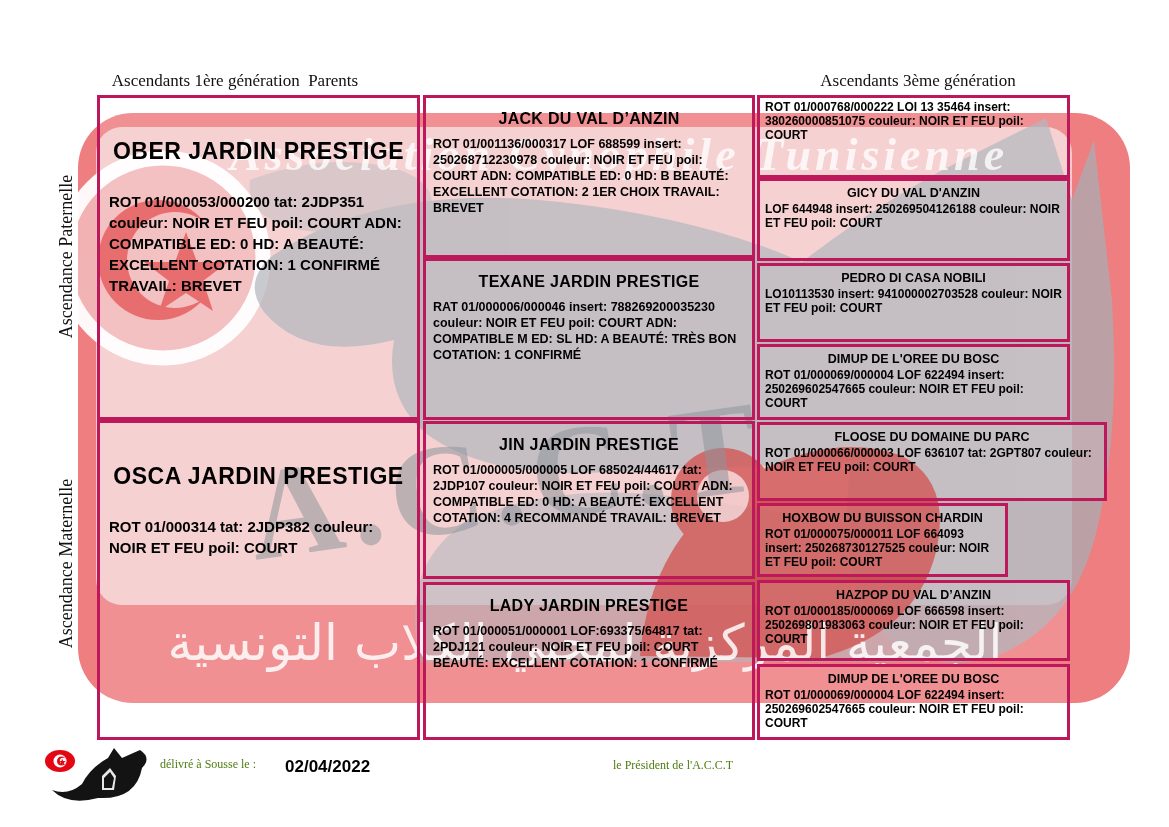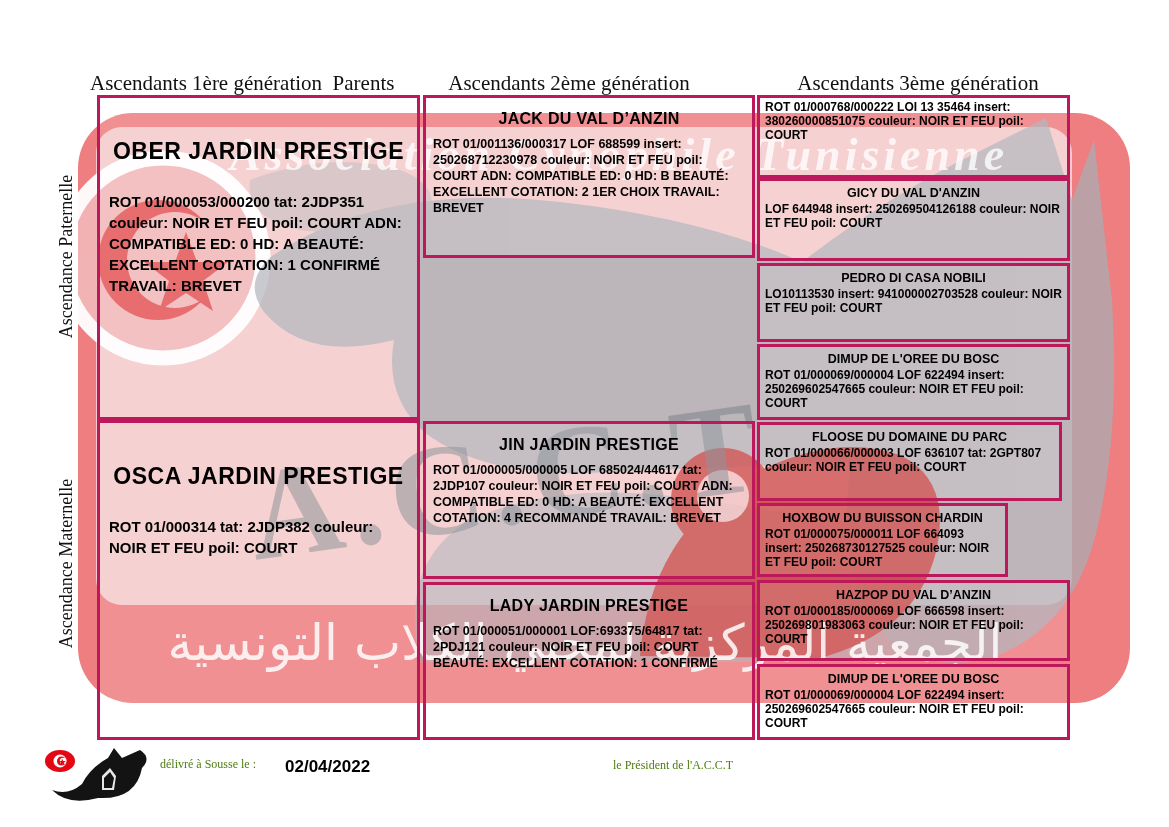--- a/index.html
+++ b/index.html
@@ -2,21 +2,21 @@
 <html><head>
 <meta charset="utf-8">
 <style>
   html,body{margin:0;padding:0;background:#ffffff;}
   #page{position:relative;width:1169px;height:827px;background:#ffffff;overflow:hidden;
         font-family:"Liberation Sans",sans-serif;}
   
   #bg-svg{position:absolute;left:0;top:0;width:1169px;height:827px;}
   
   .col-header{position:absolute;top:71px;font-family:"Liberation Serif",serif;
-              font-size:21px;color:#111;text-align:center;white-space:pre;}
+              font-size:17px;color:#111;text-align:center;white-space:pre;}
   
   .side-label{position:absolute;width:260px;text-align:center;
               font-family:"Liberation Serif",serif;font-size:18px;color:#111;
               transform:rotate(-90deg);}
   
   .box{position:absolute;border:3px solid #be185d;box-sizing:border-box;
        background:rgba(255,255,255,0.14);}
   .box-title{font-weight:bold;text-align:center;color:#000;}
   .box-details{font-weight:bold;color:#000;}
   .t1{font-size:23px;letter-spacing:.5px;margin-top:40px;}
@@ -66,38 +66,41 @@
 
       <text x="255" y="560" transform="rotate(-8 255 560)" font-family="Liberation Serif, serif" font-size="130" letter-spacing="8" fill="#7d848c" opacity="0.55" font-weight="bold">A.C.C.T</text>
 
       <text x="230" y="170" font-family="Liberation Serif, serif" font-style="italic" font-weight="bold" font-size="46" letter-spacing="4" fill="#ffffff" opacity="0.8">Association Cynophile Tunisienne</text>
 
       <text x="585" y="660" text-anchor="middle" direction="rtl" font-family="DejaVu Sans, sans-serif" font-size="50" fill="#ffffff" opacity="0.85">الجمعية المركزية لمحبي الكلاب التونسية</text>
     </g>
   </svg>
 
   <div class="col-header" style="left:90px;width:290px;">Ascendants 1ère génération  Parents</div>
-  <div class="col-header" style="left:408px;width:322px;">Ascendants 2ème génération</div>
   <div class="col-header" style="left:757px;width:322px;">Ascendants 3ème génération</div>
 
   <div class="side-label" style="left:-64px;top:246px;">Ascendance Paternelle</div>
   <div class="side-label" style="left:-64px;top:553px;">Ascendance Maternelle</div>
 
   <div class="box" style="left:97px;top:95px;width:323px;height:325px;">
     <div class="box-title t1">OBER JARDIN PRESTIGE</div>
     <div class="box-details d1">ROT 01/000053/000200 tat: 2JDP351 couleur: NOIR ET FEU poil: COURT ADN: COMPATIBLE ED: 0 HD: A BEAUTÉ: EXCELLENT COTATION: 1 CONFIRMÉ TRAVAIL: BREVET</div>
   </div>
   <div class="box" style="left:97px;top:420px;width:323px;height:320px;">
     <div class="box-title t1">OSCA JARDIN PRESTIGE</div>
     <div class="box-details d1">ROT 01/000314 tat: 2JDP382 couleur: NOIR ET FEU poil: COURT</div>
   </div>
 
   <div class="box" style="left:423px;top:95px;width:332px;height:163px;">
     <div class="box-title t2">JACK DU VAL D’ANZIN</div>
     <div class="box-details d2">ROT 01/001136/000317 LOF 688599 insert: 250268712230978 couleur: NOIR ET FEU poil: COURT ADN: COMPATIBLE ED: 0 HD: B BEAUTÉ: EXCELLENT COTATION: 2 1ER CHOIX TRAVAIL: BREVET</div>
+  </div>
+  <div class="box" style="left:423px;top:258px;width:332px;height:162px;">
+    <div class="box-title t2">TEXANE JARDIN PRESTIGE</div>
+    <div class="box-details d2">RAT 01/000006/000046 insert: 788269200035230 couleur: NOIR ET FEU poil: COURT ADN: COMPATIBLE M ED: SL HD: A BEAUTÉ: TRÈS BON COTATION: 1 CONFIRMÉ</div>
   </div>
   <div class="box" style="left:423px;top:421px;width:332px;height:158px;">
     <div class="box-title t2">JIN JARDIN PRESTIGE</div>
     <div class="box-details d2">ROT 01/000005/000005 LOF 685024/44617 tat: 2JDP107 couleur: NOIR ET FEU poil: COURT ADN: COMPATIBLE ED: 0 HD: A BEAUTÉ: EXCELLENT COTATION: 4 RECOMMANDÉ TRAVAIL: BREVET</div>
   </div>
   <div class="box" style="left:423px;top:582px;width:332px;height:158px;">
     <div class="box-title t2">LADY JARDIN PRESTIGE</div>
     <div class="box-details d2">ROT 01/000051/000001 LOF:693375/64817 tat: 2PDJ121 couleur: NOIR ET FEU poil: COURT BEAUTÉ: EXCELLENT COTATION: 1 CONFIRMÉ</div>
   </div>
 
@@ -109,21 +112,21 @@
     <div class="box-details d3">LOF 644948 insert: 250269504126188 couleur: NOIR ET FEU poil: COURT</div>
   </div>
   <div class="box" style="left:757px;top:263px;width:313px;height:79px;">
     <div class="box-title t3">PEDRO DI CASA NOBILI</div>
     <div class="box-details d3">LO10113530 insert: 941000002703528 couleur: NOIR ET FEU poil: COURT</div>
   </div>
   <div class="box" style="left:757px;top:344px;width:313px;height:76px;">
     <div class="box-title t3">DIMUP DE L'OREE DU BOSC</div>
     <div class="box-details d3">ROT 01/000069/000004 LOF 622494 insert: 250269602547665 couleur: NOIR ET FEU poil: COURT</div>
   </div>
-  <div class="box" style="left:757px;top:422px;width:305px;height:79px;">
+  <div class="box" style="left:757px;top:422px;width:350px;height:79px;">
     <div class="box-title t3">FLOOSE DU DOMAINE DU PARC</div>
     <div class="box-details d3">ROT 01/000066/000003 LOF 636107 tat: 2GPT807 couleur: NOIR ET FEU poil: COURT</div>
   </div>
   <div class="box" style="left:757px;top:503px;width:251px;height:74px;">
     <div class="box-title t3">HOXBOW DU BUISSON CHARDIN</div>
     <div class="box-details d3">ROT 01/000075/000011 LOF 664093 insert: 250268730127525 couleur: NOIR ET FEU poil: COURT</div>
   </div>
   <div class="box" style="left:757px;top:580px;width:313px;height:81px;">
     <div class="box-title t3">HAZPOP DU VAL D’ANZIN</div>
     <div class="box-details d3">ROT 01/000185/000069 LOF 666598 insert: 250269801983063 couleur: NOIR ET FEU poil: COURT</div>

